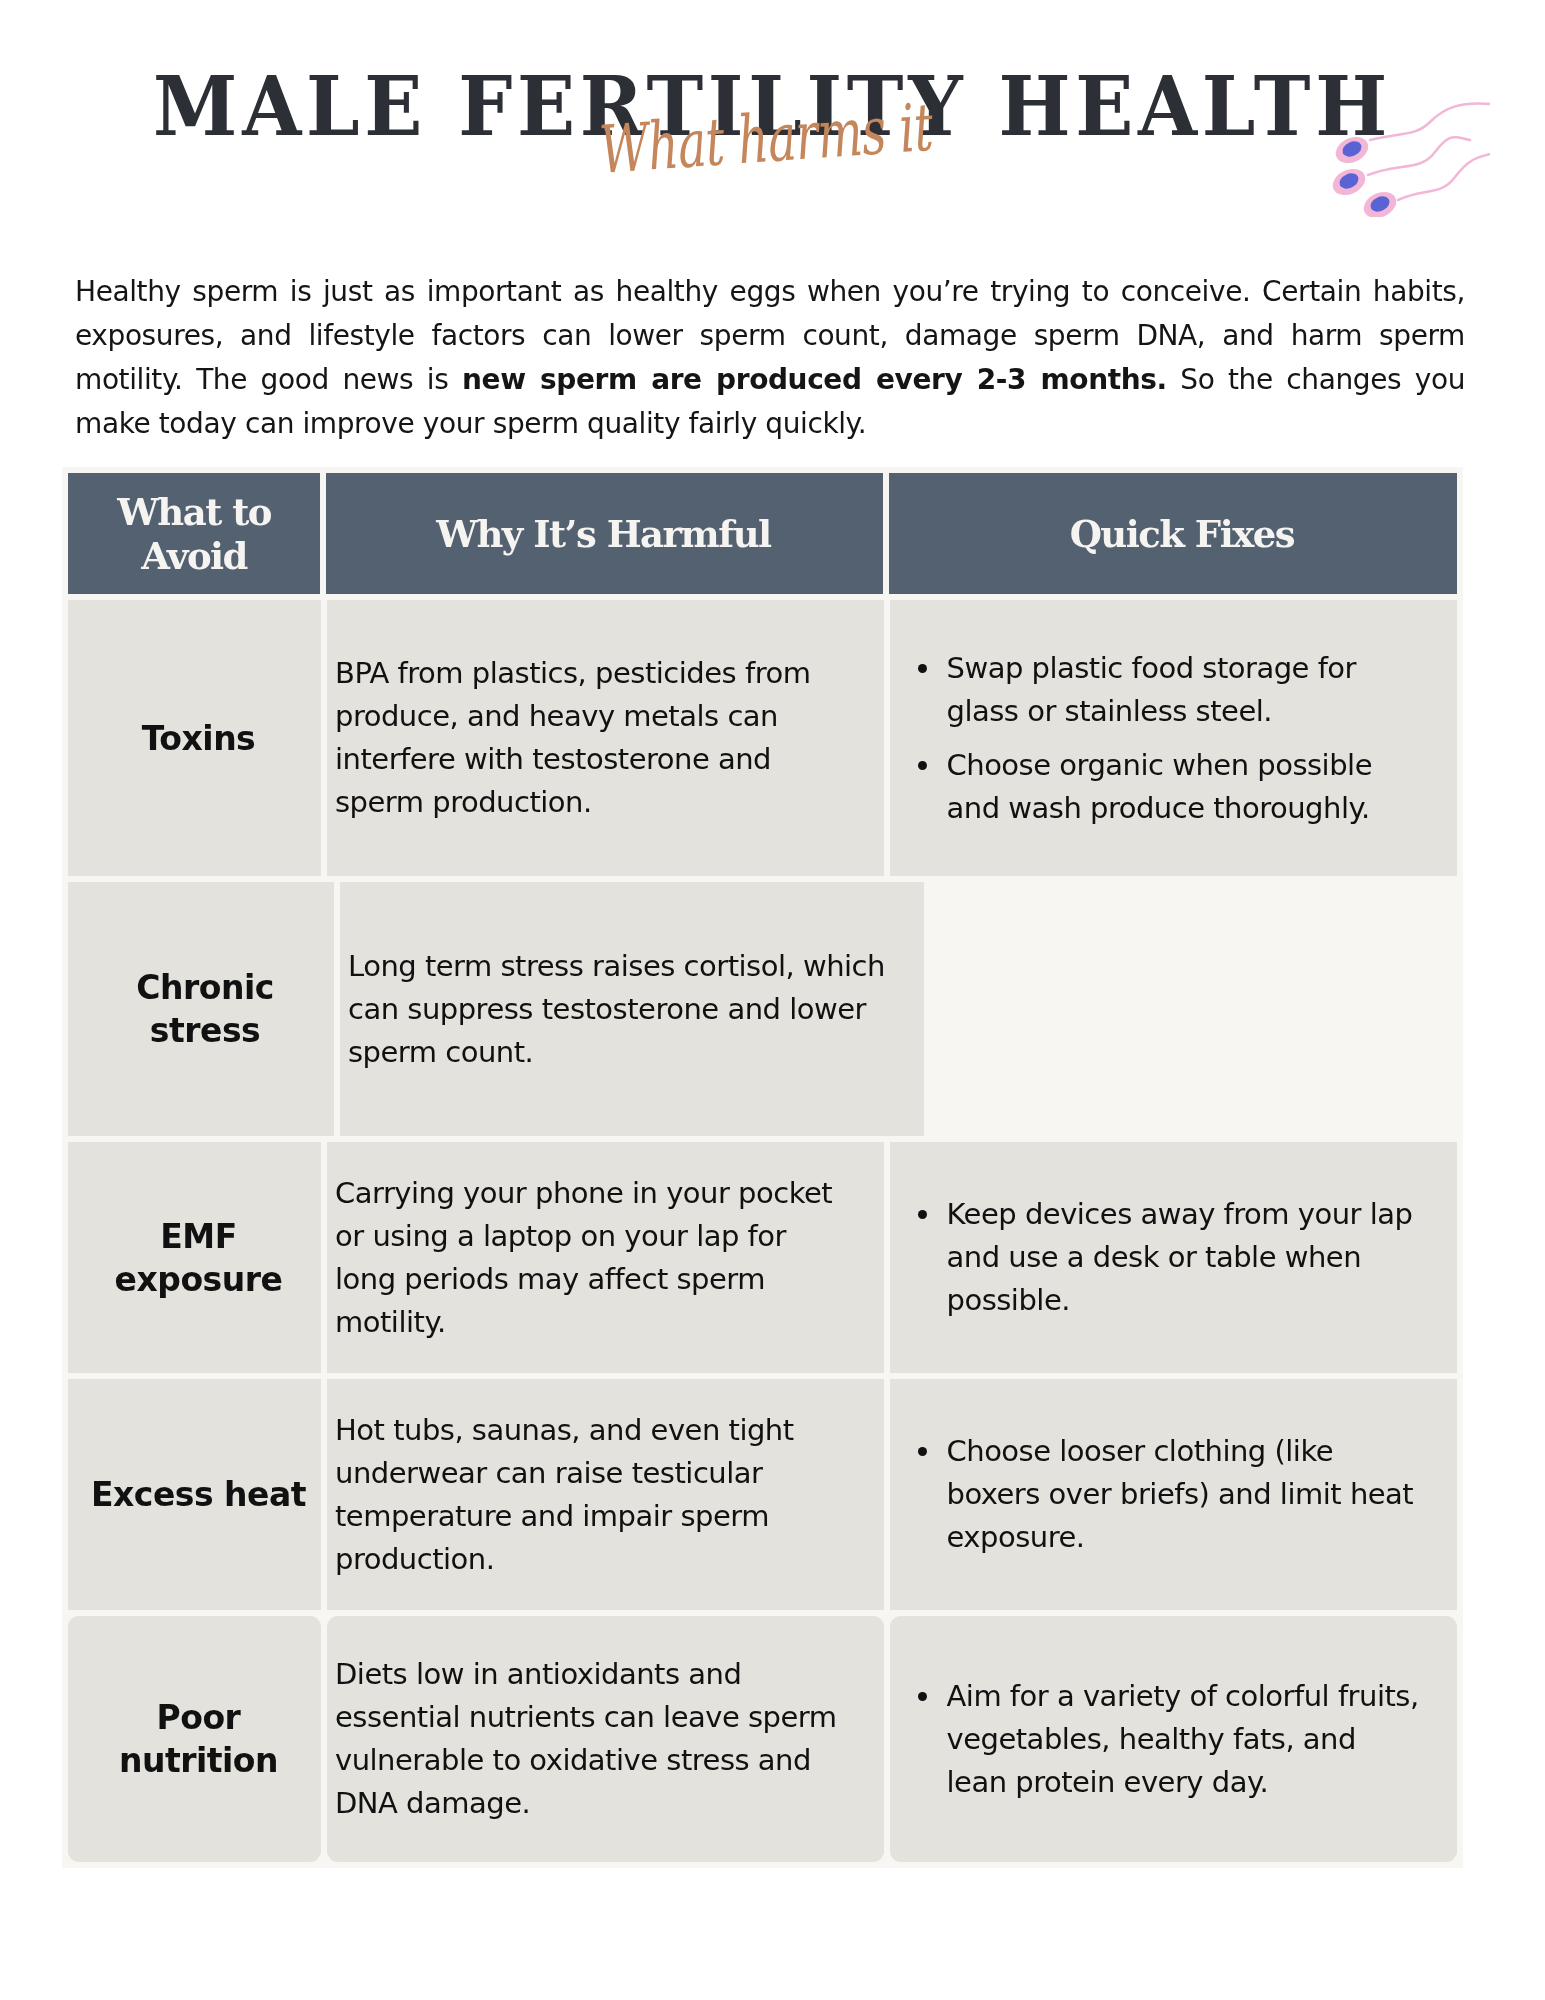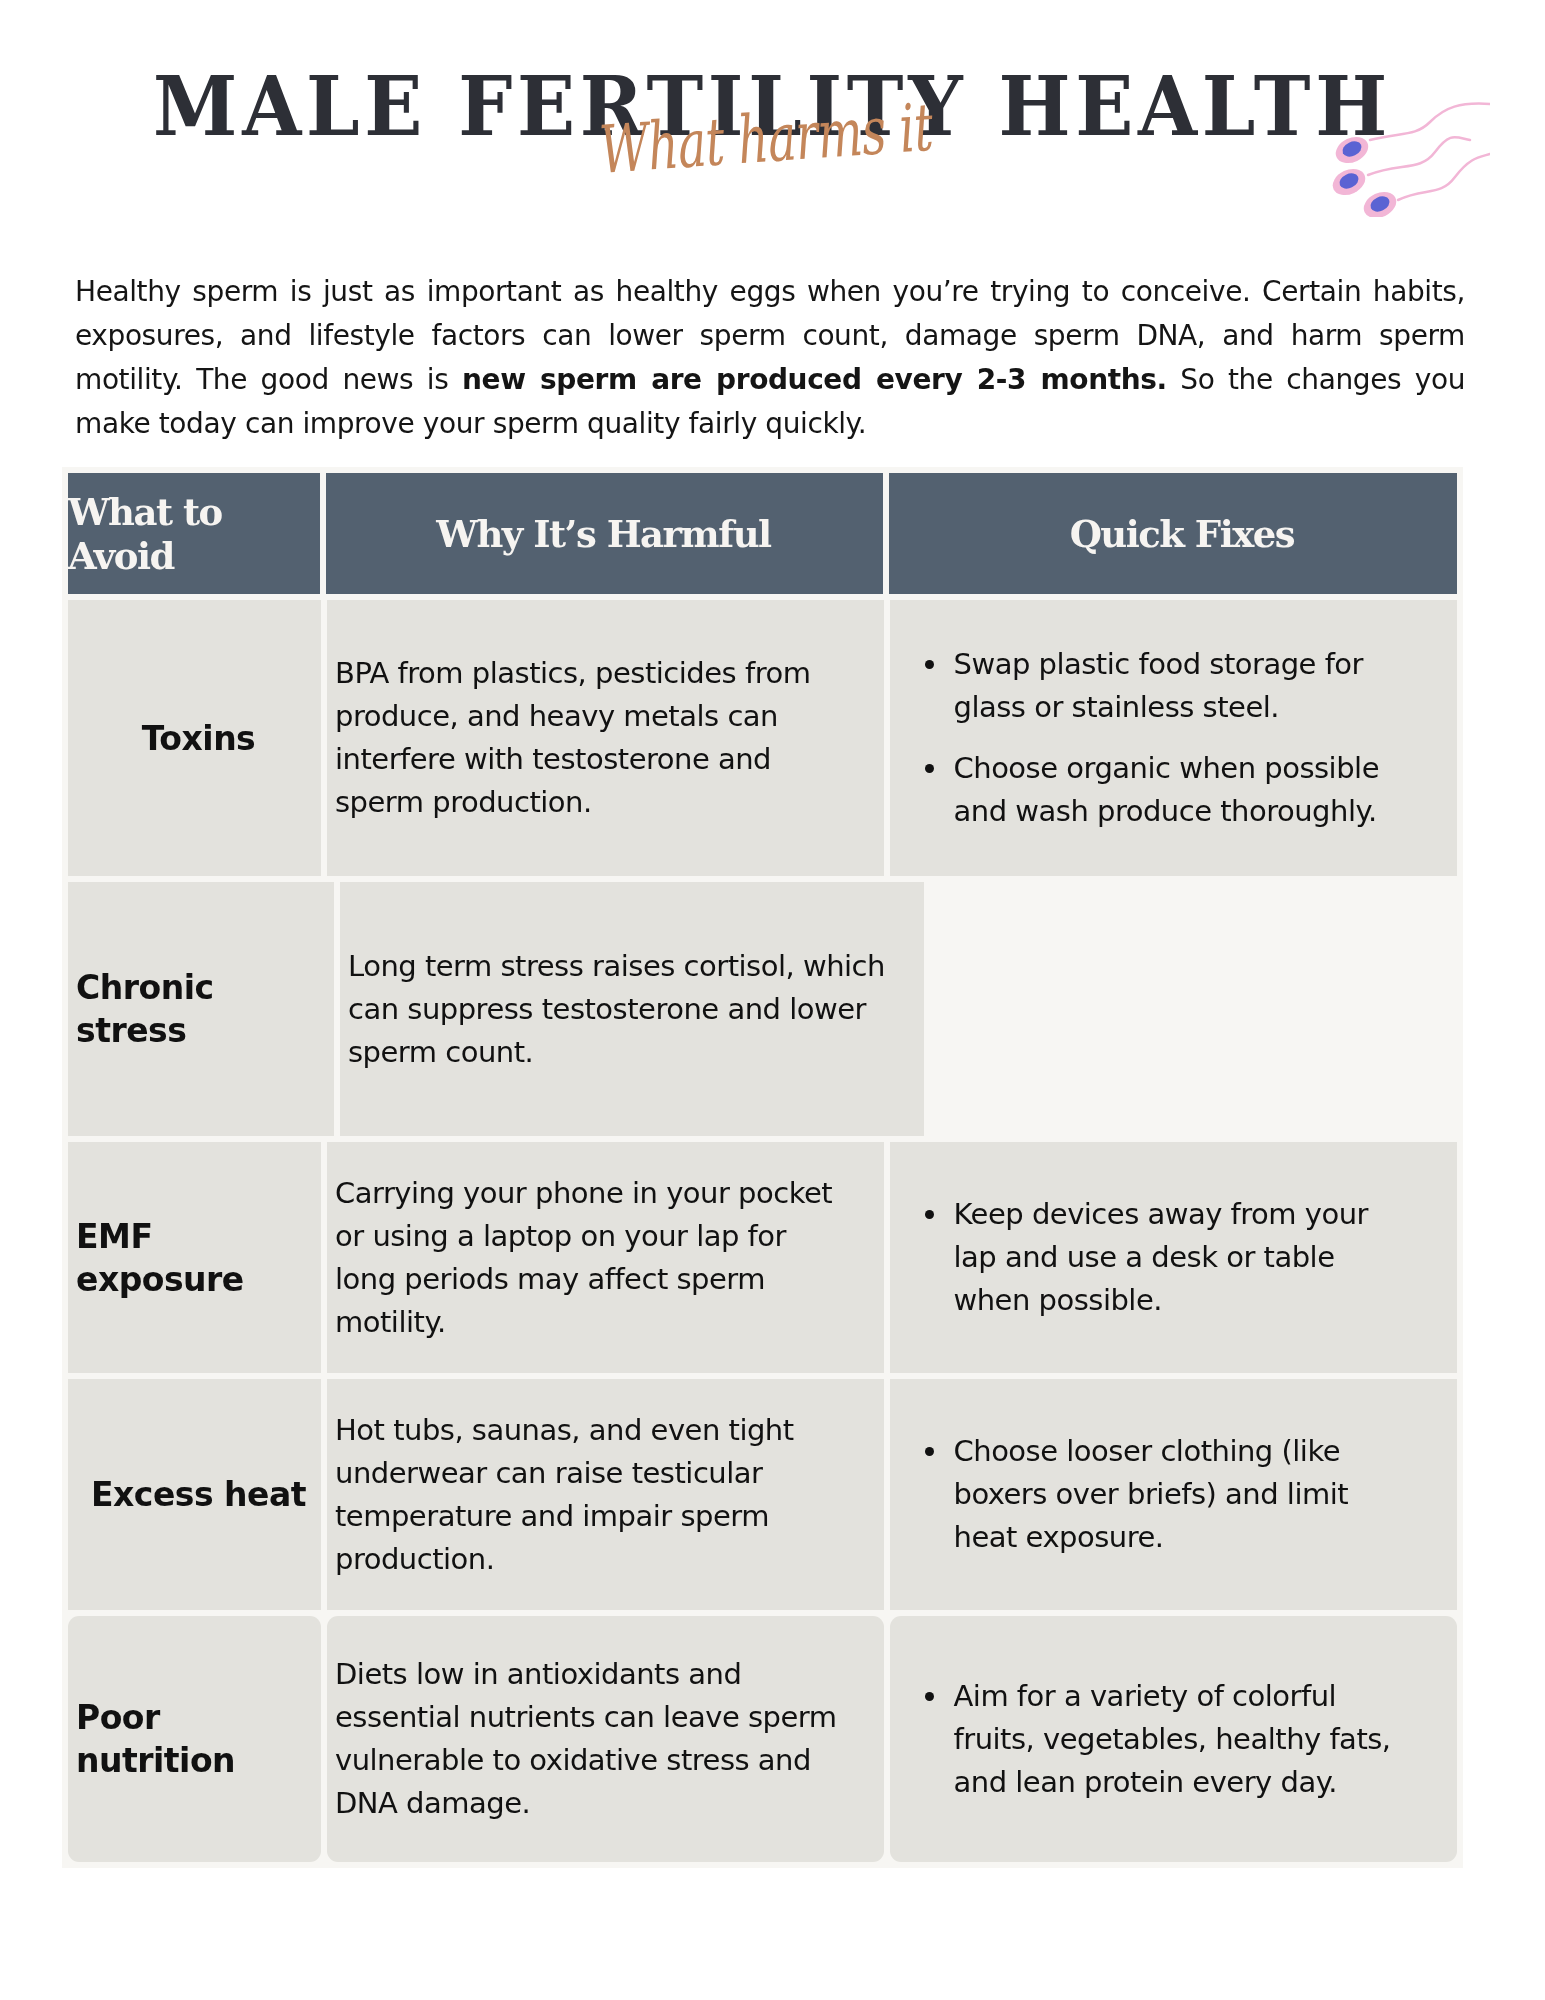--- a/index.html
+++ b/index.html
@@ -20,28 +20,28 @@
     text-align:justify; color:#151515; font-family:"DejaVu Sans", sans-serif; letter-spacing:-0.4px;
   }
   .intro b { font-weight:bold; }
   .table {
     position:absolute; left:62px; top:467px; width:1401px; background:#f7f6f3;
     padding:6px; box-sizing:border-box;
   }
   .row { display:flex; gap:6px; margin-bottom:6px; }
   .row:last-child { margin-bottom:0; }
   .cell { box-sizing:border-box; display:flex; align-items:center; }
-  .c1 { width:266px; justify-content:center; }
+  .c1 { width:266px; justify-content:center; text-align:center; }
   .c2 { width:584px; padding:0 30px 0 28px; }
   .c3 { width:596px; padding:0 22px 0 40px; }
   .hdr .cell { background:#536170; height:121px; justify-content:center; color:#f6f4f1; font-family:"DejaVu Serif", serif; font-weight:bold; font-size:37px; letter-spacing:-1.5px; }
   .body .cell { background:#e3e2dd; font-size:29px; line-height:43px; color:#111; letter-spacing:-0.5px;padding-left:8px; }
   .body .c1 { font-weight:bold; font-size:33px; }
   ul { margin:0; padding-left:34px; }
-  li { margin:18px; padding-left:4px; }
+  li { margin:11px; padding-left:4px; }
   .r1 .cell { height:276px; }
   .r2 .cell { height:254px; }
   .r3 .cell { height:231px; }
   .r4 .cell { height:231px; }
   .r5 .cell { height:246px;border-radius:11px; }
 </style>
 </head>
 <body>
 
 <div class="title">MALE FERTILITY HEALTH</div>

